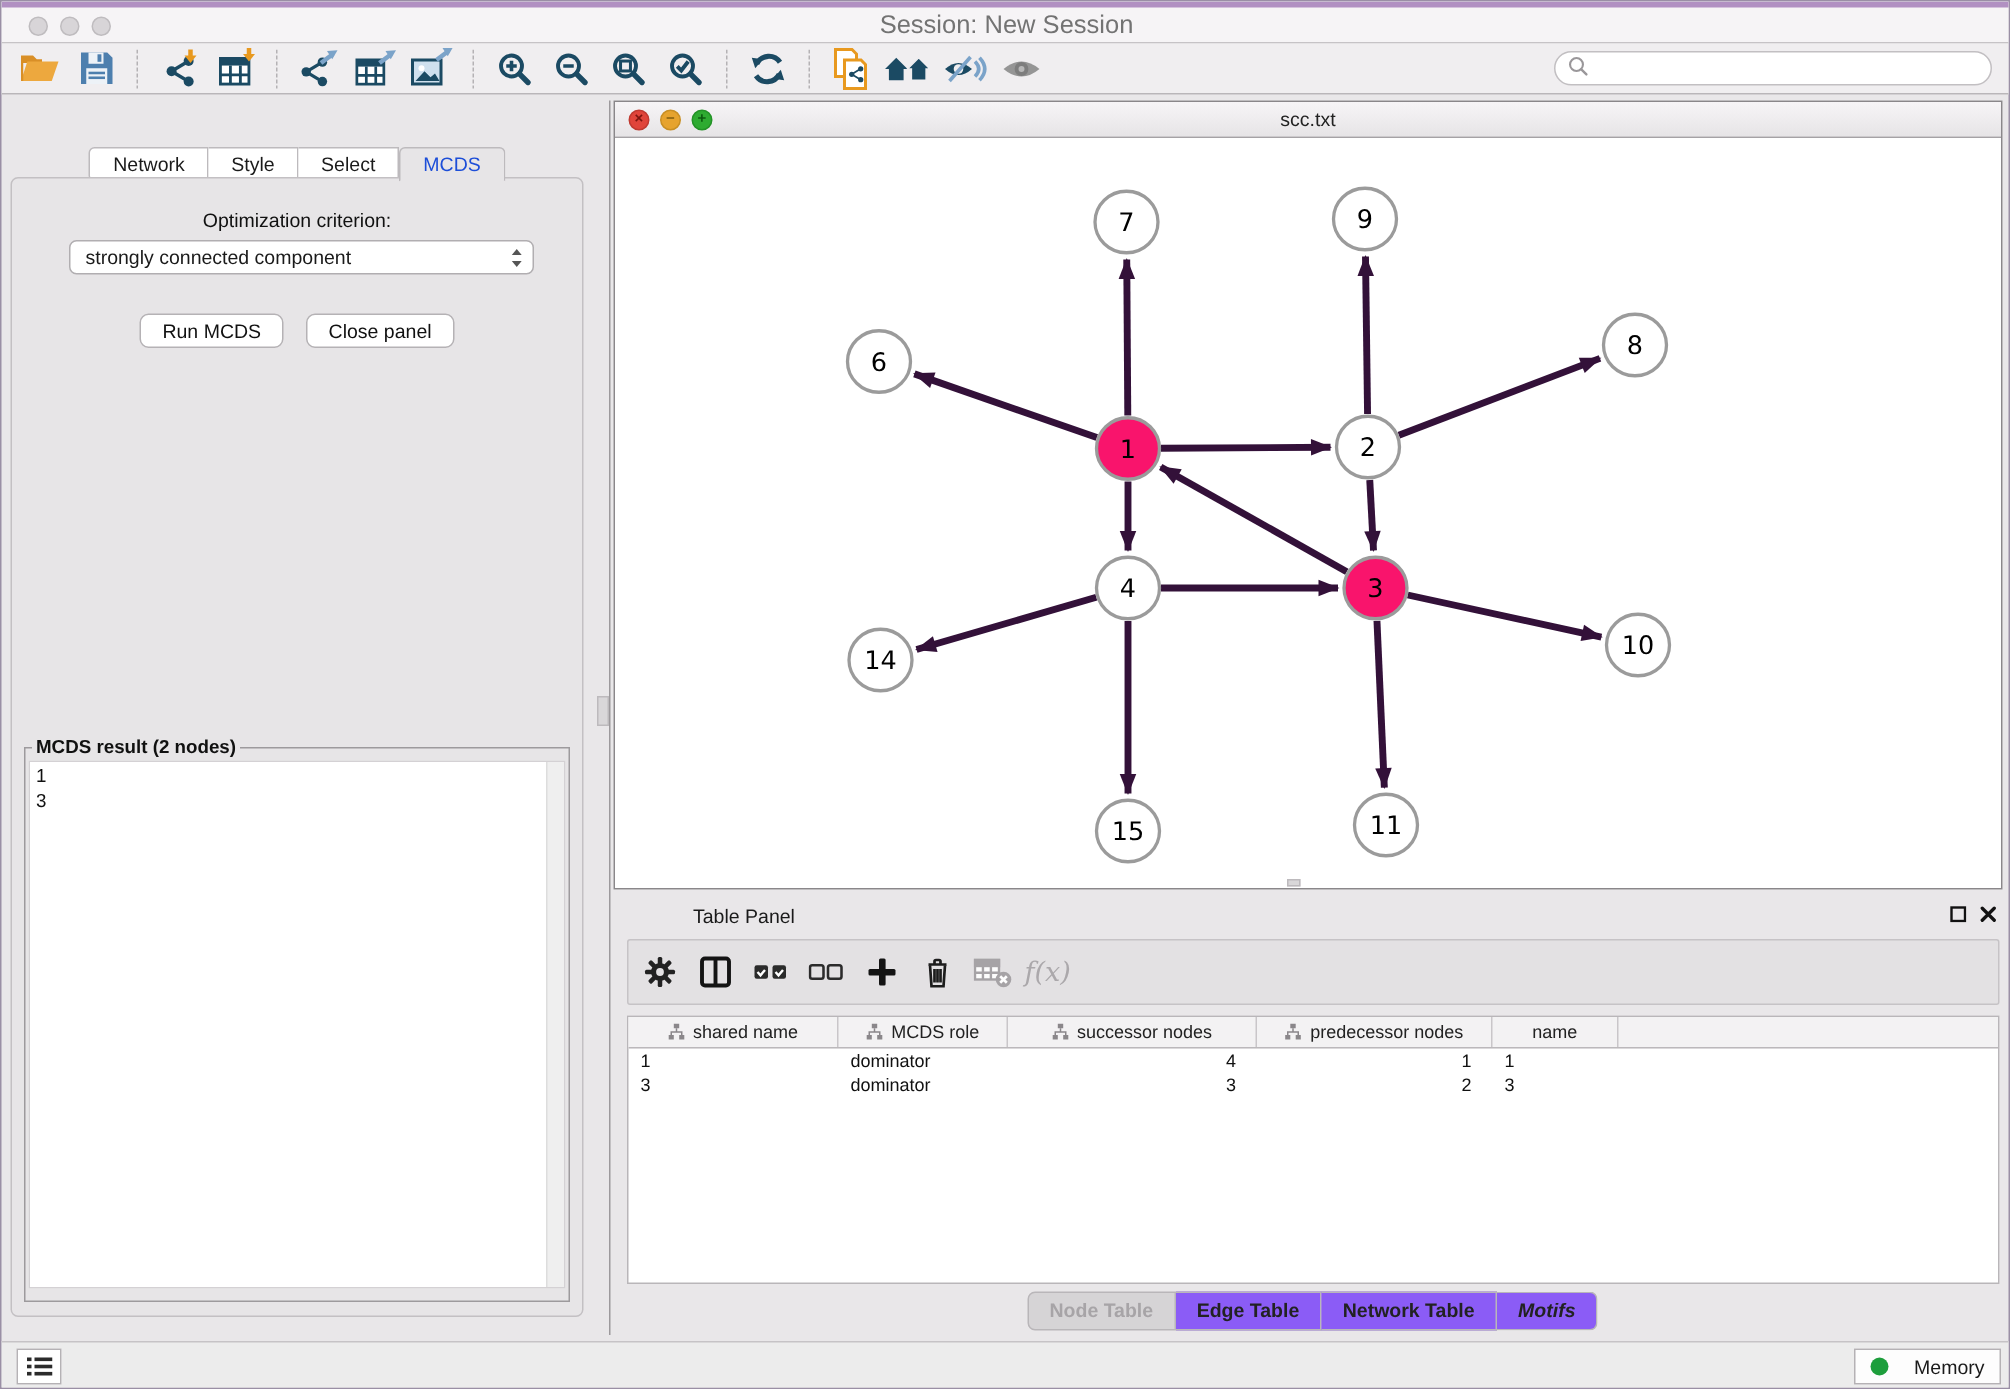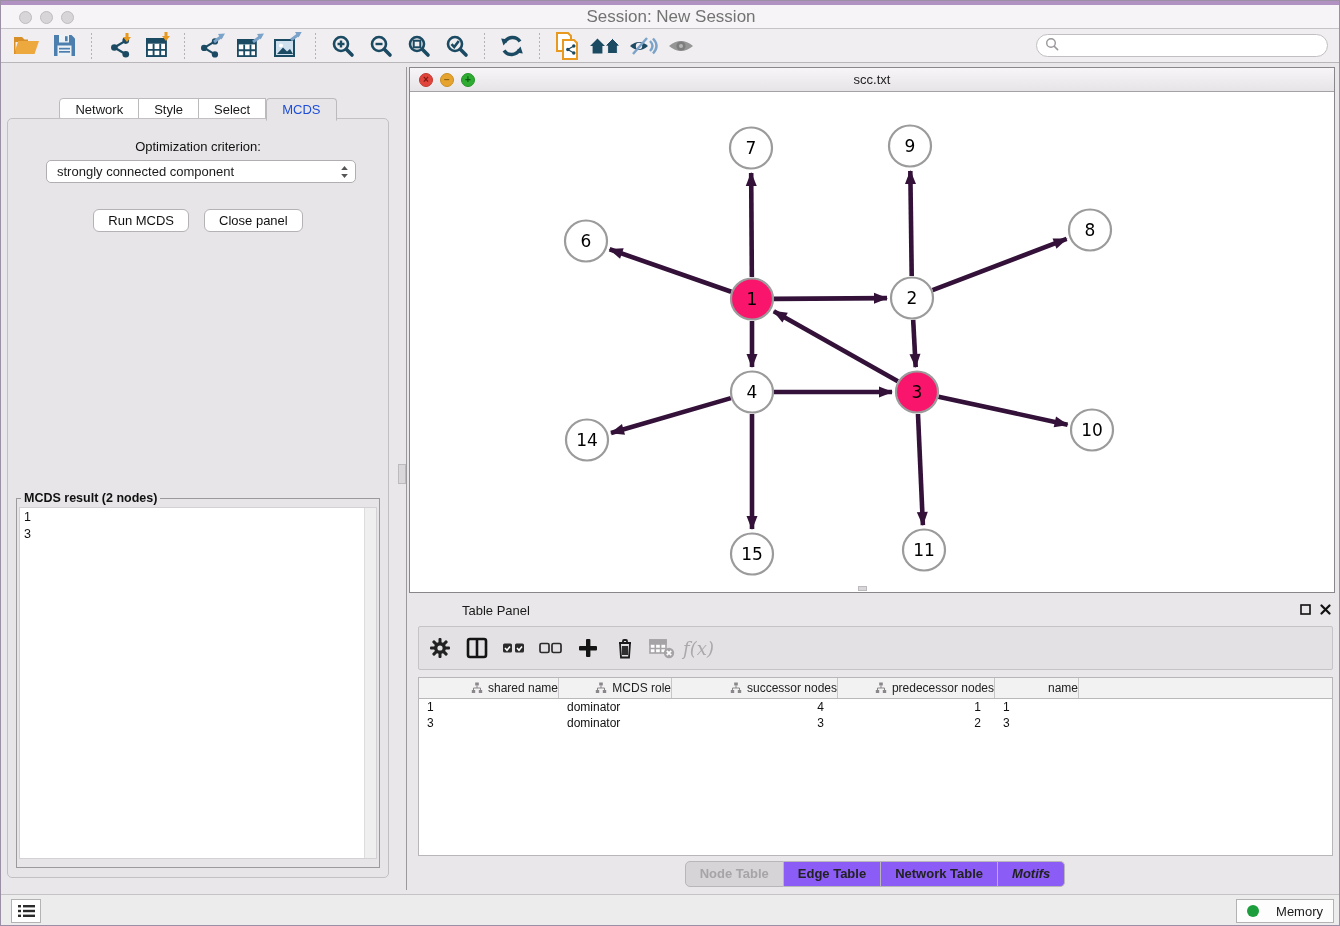--- a/index.html
+++ b/index.html
@@ -69,21 +69,21 @@
   #graph-svg{position:absolute;left:0;top:24px;}
   
   #table-panel{position:absolute;left:408px;top:595px;width:932px;height:298px;}
   #tp-title{position:absolute;left:9px;top:7px;font-size:13px;margin-left:44px;}
   #tp-toolbar{position:absolute;left:9px;top:30px;width:915px;height:44px;background:#e3e1e3;
               border:1px solid #c6c3c6;border-radius:2px;box-sizing:border-box;display:flex;align-items:center;padding-left:2px;}
   #tp-toolbar .tbtn{width:37px;}
   #node-table{position:absolute;left:9px;top:81px;width:915px;height:179px;background:#fff;
               border:1px solid #b9b6b9;box-sizing:border-box;}
   #nt-header{display:flex;height:20px;background:#f3f2f3;border-bottom:1px solid #bbb8bb;}
-  .nt-hcell{display:flex;align-items:center;justify-content:flex-end;gap:5px;border-right:1px solid #c9c6c9;
+  .nt-hcell{display:flex;align-items:center;justify-content:center;gap:5px;border-right:1px solid #c9c6c9;
             box-sizing:border-box;font-size:12px;color:#222;height:100%;}
   .nt-row{display:flex;height:16px;font-size:12px;color:#111;}
   .nt-cell{box-sizing:border-box;padding:1px 14px 0 8px;overflow:hidden;white-space:nowrap;}
   .nt-cell.right{text-align:right;}
   #tp-tabs{position:absolute;left:0;top:265px;width:100%;display:flex;justify-content:center;}
   .tp-tab{height:24px;line-height:24px;padding:0 14px;background:#8b5cf6;border:1px solid #b9b6b9;border-left:none;
           font-size:13px;font-weight:bold;color:#222;}
   .tp-tab:first-child{border-left:1px solid #b9b6b9;border-radius:5px 0 0 5px;}
   .tp-tab:last-child{border-radius:0 5px 5px 0;font-style:italic;}
   .tp-tab.selected{background:#d6d4d6;color:#a7a4a7;}

